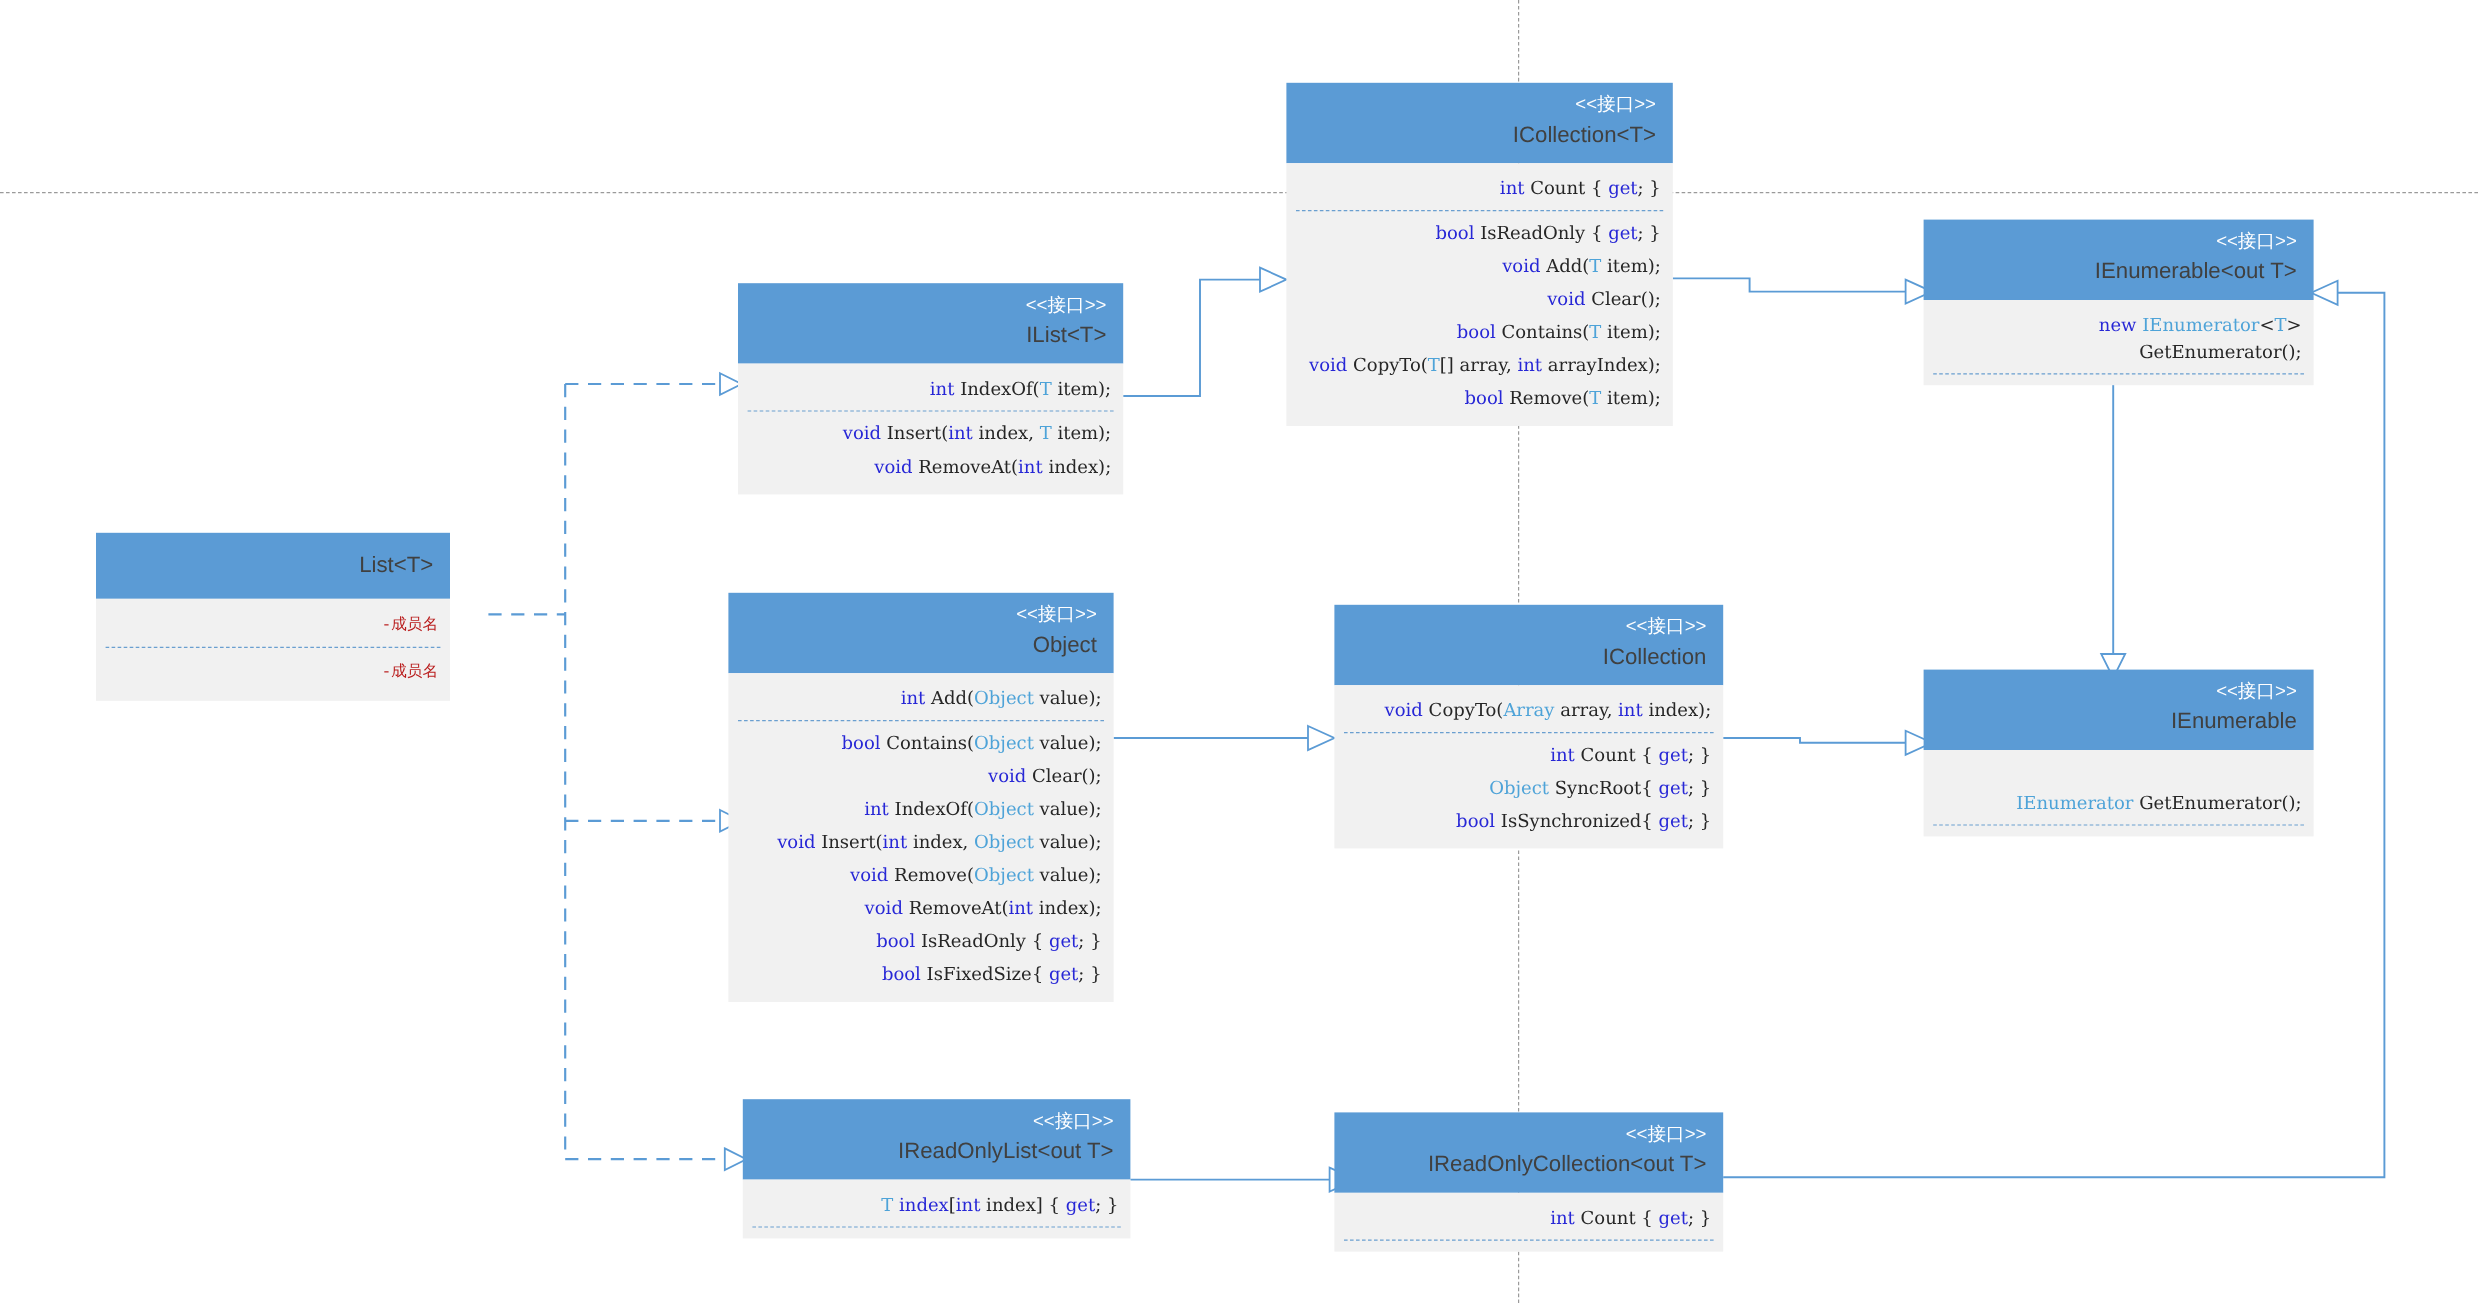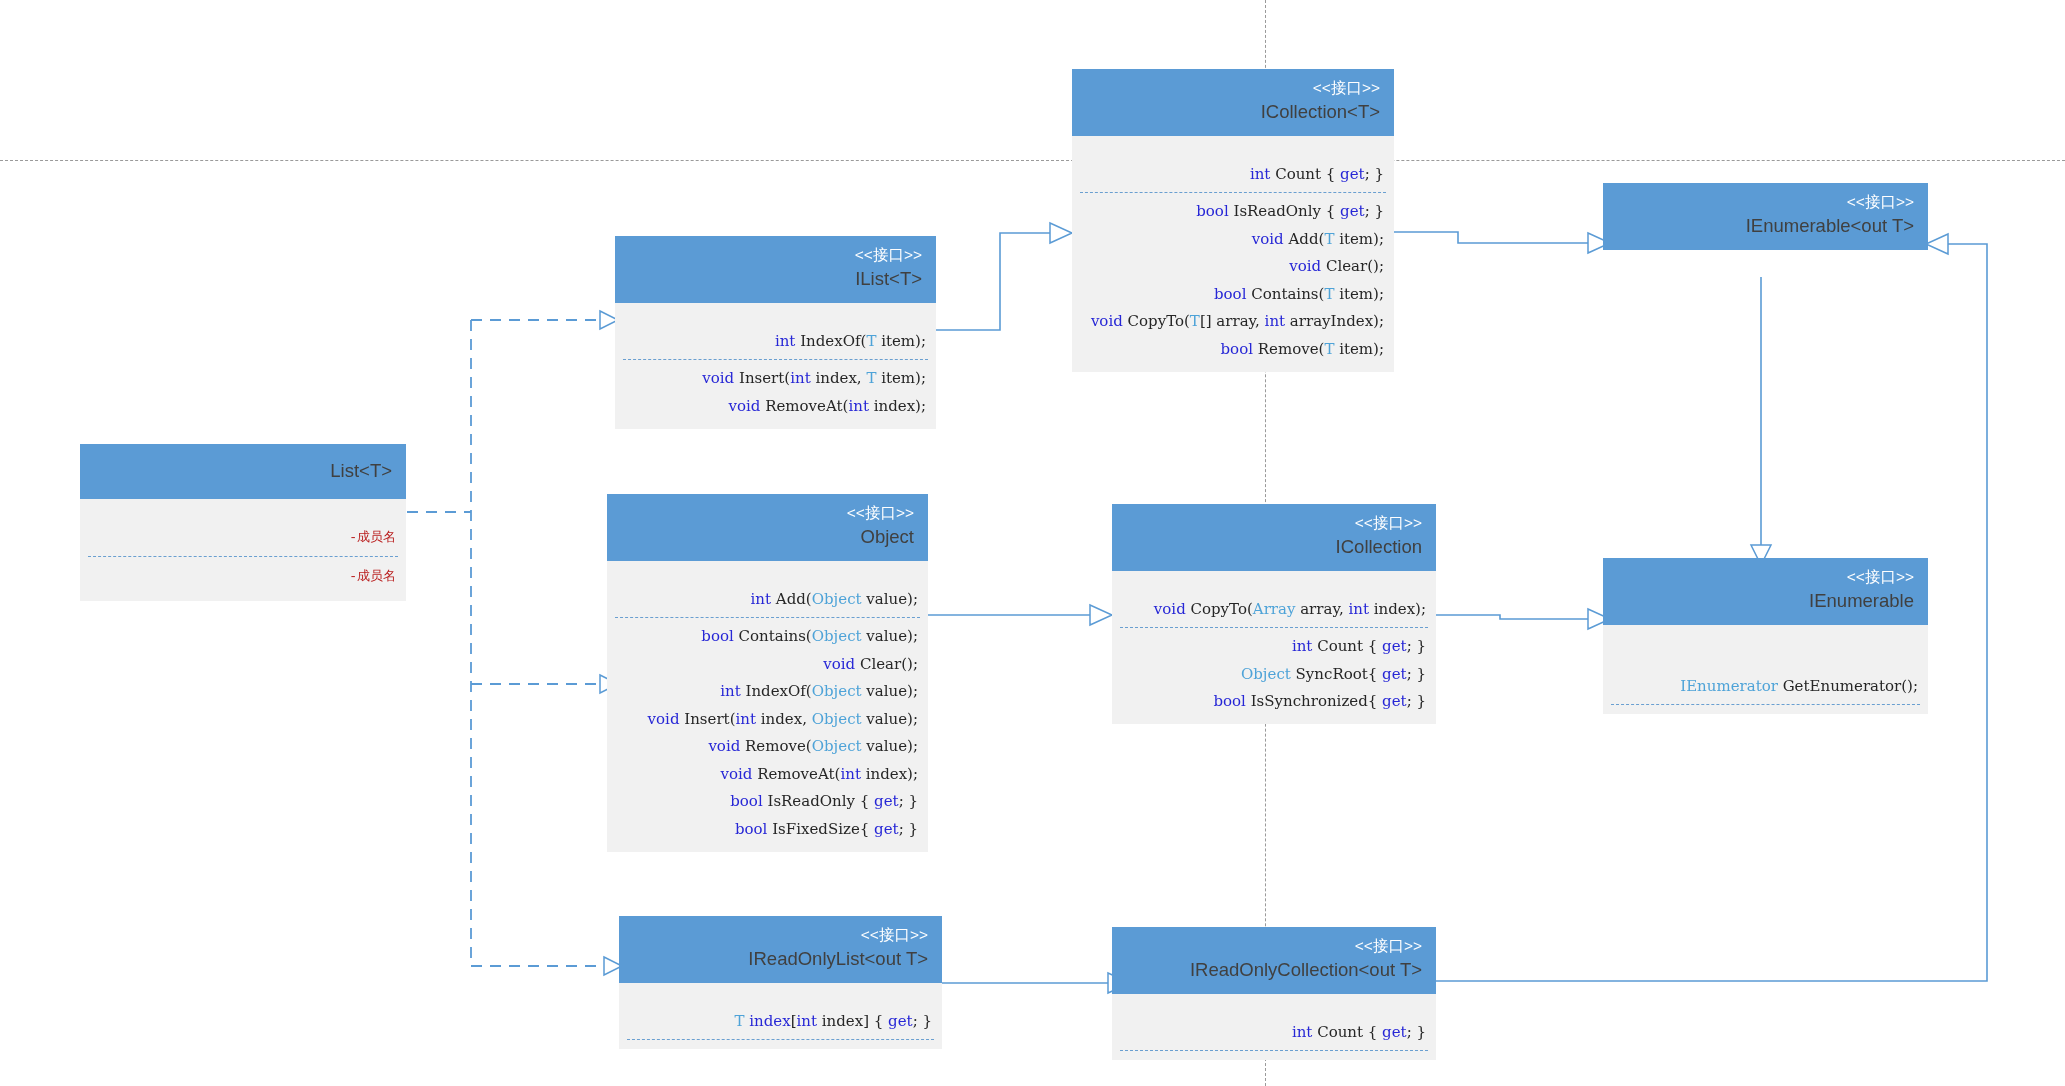--- a/index.html
+++ b/index.html
@@ -55,21 +55,21 @@
   .cls-name {
     font-size: 18.5px;
     line-height: 1.45;
     color: #404040;
     font-weight: 400;
     white-space: nowrap;
   }
   .uml-body {
     background: #f1f1f1;
     box-sizing: border-box;
-    padding: 24px 0 9px 0;
+    padding: 7px 0 9px 0;
   }
   .member {
     font-family: "DejaVu Serif", serif;
     font-size: 15px;
     line-height: 1.5;
     color: #262626;
     padding: 2.5px 10px 2.5px 18px;
     box-sizing: border-box;
     white-space: normal;
     word-break: normal;
@@ -146,21 +146,21 @@
     <path class="ln" d="M 1761 277 L 1761 545"></path>
     <polygon class="arrowhead" points="1751,545 1771,545 1761,565"></polygon>
 
     <path class="ln" d="M 942 983 L 1108 983"></path>
     <polygon class="arrowhead" points="1108,973 1130,983 1108,993"></polygon>
 
     <path class="ln" d="M 1436 981 L 1987 981 L 1987 244 L 1948 244"></path>
     <polygon class="arrowhead" points="1948,234 1926,244 1948,254"></polygon>
   </svg>
 
-  <div class="uml" style="left:80px;top:444px;width:326px;">
+  <div class="uml" style="left:80px;top:444px;width:295px;">
     <div class="uml-header" style="padding-top:14px;padding-bottom:14px;">
       <div class="cls-name">List&lt;T&gt;</div>
     </div>
     <div class="uml-body">
       <div class="member member-plain">-成员名</div>
       <div class="sep"></div>
       <div class="member member-plain">-成员名</div>
     </div>
   </div>
 
@@ -191,20 +191,24 @@
       <div class="member"><span class="kw">bool</span> Contains(<span class="typ">T</span> item);</div>
       <div class="member"><span class="kw">void</span> CopyTo(<span class="typ">T</span>[] array, <span class="kw">int</span> arrayIndex);</div>
       <div class="member"><span class="kw">bool</span> Remove(<span class="typ">T</span> item);</div>
     </div>
   </div>
 
   <div class="uml" style="left:1603px;top:183px;width:325px;">
     <div class="uml-header">
       <div class="stereotype">&lt;&lt;接口&gt;&gt;</div>
       <div class="cls-name">IEnumerable&lt;out T&gt;</div>
+    </div>
+    <div class="uml-body" style="padding-bottom:4px;">
+      <div class="member" style="padding-left:14px;"><span class="kw">new</span> <span class="typ">IEnumerator</span>&lt;<span class="typ">T</span>&gt; GetEnumerator();</div>
+      <div class="sep"></div>
     </div>
   </div>
 
   <div class="uml" style="left:607px;top:494px;width:321px;">
     <div class="uml-header">
       <div class="stereotype">&lt;&lt;接口&gt;&gt;</div>
       <div class="cls-name">Object</div>
     </div>
     <div class="uml-body">
       <div class="member"><span class="kw">int</span> Add(<span class="typ">Object</span> value);</div>

